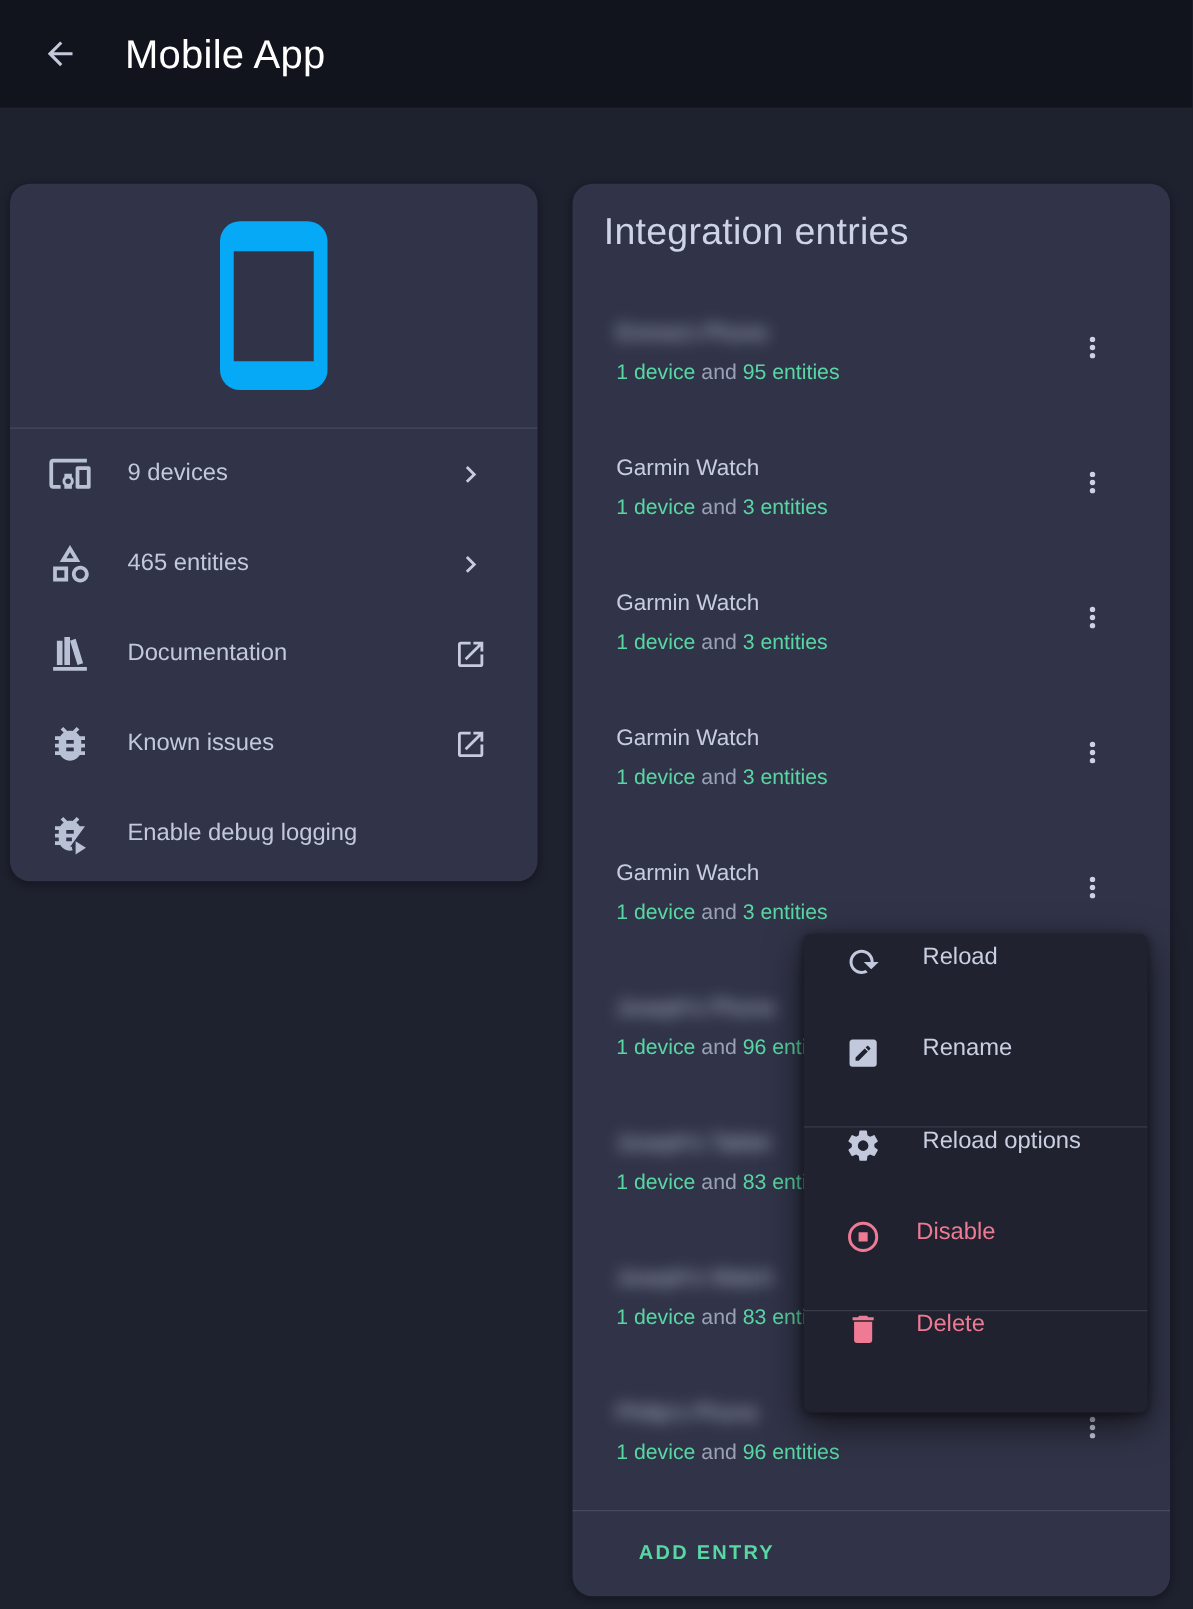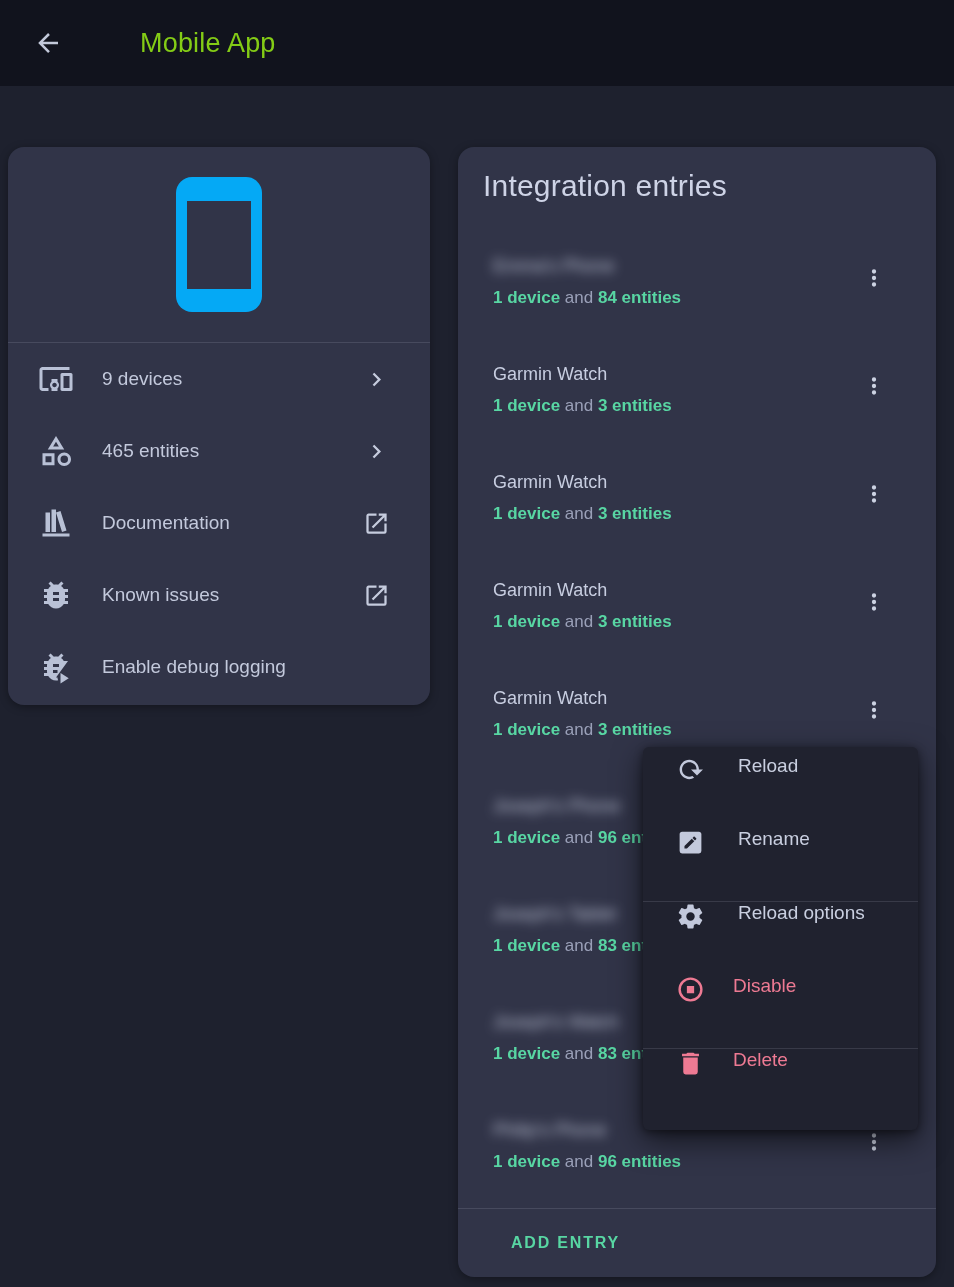--- a/index.html
+++ b/index.html
@@ -32,22 +32,22 @@
     background:var(--topbar);
     display:flex;align-items:center;
   }
   .back-btn{
     background:none;border:none;cursor:pointer;
     width:48px;height:48px;margin-left:24px;
     display:flex;align-items:center;justify-content:center;
     color:#c3c9da;
   }
   .topbar-title{
-    font-size:27px;font-weight:400;color:#84cc16;
-    margin-left:68px;letter-spacing:.2px;
+    font-size:32px;font-weight:400;color:#ffffff;
+    margin-left:28px;letter-spacing:.2px;
   }
 
   
   .card{
     position:absolute;background:var(--card);
     border-radius:16px;box-shadow:0 2px 8px rgba(0,0,0,.35);
   }
   .info-card{left:8px;top:147px;width:422px;height:558px;}
   .entries-card{left:458px;top:147px;width:478px;height:1130px;}
 
@@ -76,21 +76,21 @@
   .entries-title{
     position:absolute;top:22px;left:25px;
     font-size:30px;font-weight:400;color:var(--text-bright);
     letter-spacing:.2px;
   }
   .entries-list{position:absolute;top:93px;left:0;right:0;}
   .entry{position:relative;height:108px;padding:14px 80px 0 35px;}
   .entry-name{font-size:18px;color:#c7cde0;line-height:24px;margin-bottom:8px;width:max-content;}
   .entry-name.redacted{filter:blur(6px);opacity:.9;}
   .entry-sub{font-size:17px;line-height:24px;}
-  .entry-sub a{color:var(--green);text-decoration:none;cursor:pointer;font-weight:bold;}
+  .entry-sub a{color:var(--green);text-decoration:none;cursor:pointer;}
   .entry-sub .conj{color:var(--muted);text-align:right;}
   .kebab{
     position:absolute;top:18px;right:44px;width:36px;height:40px;
     background:none;border:none;cursor:pointer;color:#ccd2e2;
     display:flex;align-items:center;justify-content:center;
   }
   .kebab svg{width:26px;height:26px;}
 
   .entries-footer{
     position:absolute;left:0;right:0;top:1061px;bottom:0;
@@ -185,21 +185,21 @@
         <span class="row-label">Enable debug logging</span>
       </li>
     </ul>
 </section>
 
 <section class="card entries-card">
   <h2 class="entries-title">Integration entries</h2>
   <div class="entries-list" id="entries-list">
       <div class="entry">
         <div class="entry-name redacted">Emma's Phone</div>
-        <div class="entry-sub"><a>1 device</a><span class="conj"> and </span><a>84 entities</a></div>
+        <div class="entry-sub"><a>1 device</a><span class="conj"> and </span><a>95 entities</a></div>
         <button class="kebab">
           <svg class="" viewBox="0 0 24 24" fill="currentColor">
             <path d="M12,16A2,2 0 0,1 14,18A2,2 0 0,1 12,20A2,2 0 0,1 10,18A2,2 0 0,1 12,16M12,10A2,2 0 0,1 14,12A2,2 0 0,1 12,14A2,2 0 0,1 10,12A2,2 0 0,1 12,10M12,4A2,2 0 0,1 14,6A2,2 0 0,1 12,8A2,2 0 0,1 10,6A2,2 0 0,1 12,4Z"></path>
           </svg>
         </button>
       </div>
       <div class="entry">
         <div class="entry-name">Garmin Watch</div>
         <div class="entry-sub"><a>1 device</a><span class="conj"> and </span><a>3 entities</a></div>
         <button class="kebab">

